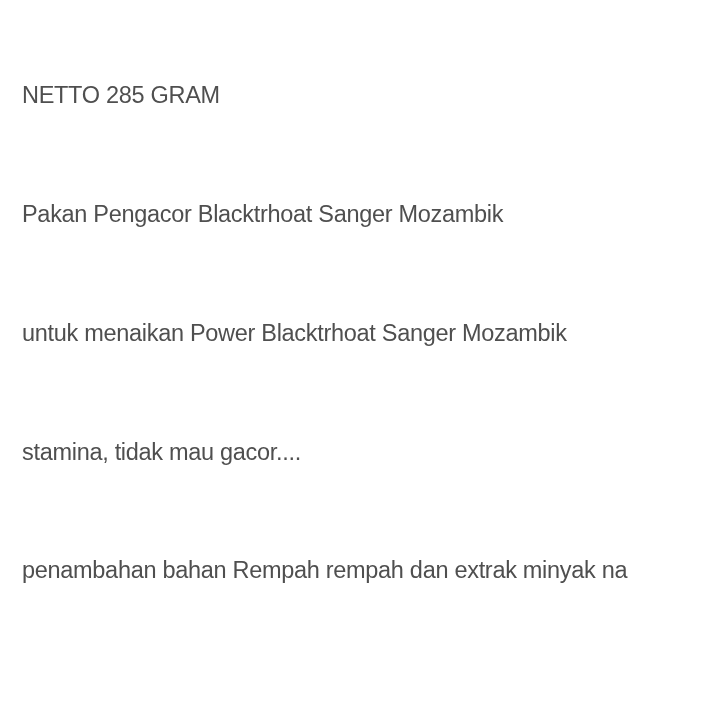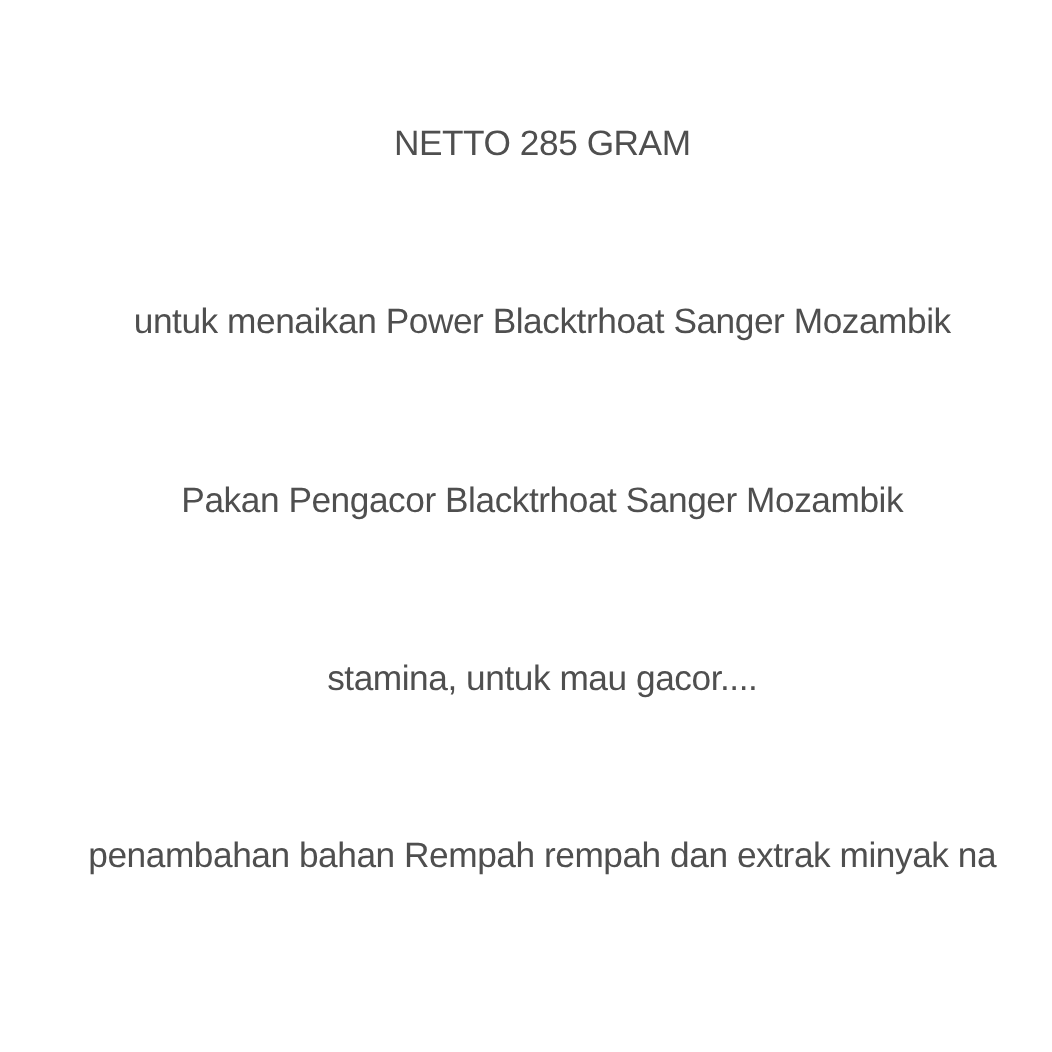--- a/index.html
+++ b/index.html
@@ -22,31 +22,30 @@
       font-size: 23.5px;
       font-weight: 300;
       color: #4f4f4f;
       letter-spacing: -0.3px;
       line-height: 39.6px;
       white-space: pre;
     }
     .line {
       display: block;
       height: 39.6px;
-      text-align: center;
     }
   </style>
 </head>
 <body>
 
 <div class="doc">
   <span class="line">NETTO 285 GRAM</span>
+  <span class="line">Pakan Pengacor Blacktrhoat Sanger Mozambik</span>
   <span class="line">untuk menaikan Power Blacktrhoat Sanger Mozambik</span>
-  <span class="line">Pakan Pengacor Blacktrhoat Sanger Mozambik</span>
-  <span class="line">stamina, untuk mau gacor....</span>
+  <span class="line">stamina, tidak mau gacor....</span>
   <span class="line">penambahan bahan Rempah rempah dan extrak minyak na</span>
   
   
   
   
   
   
   
   
   

